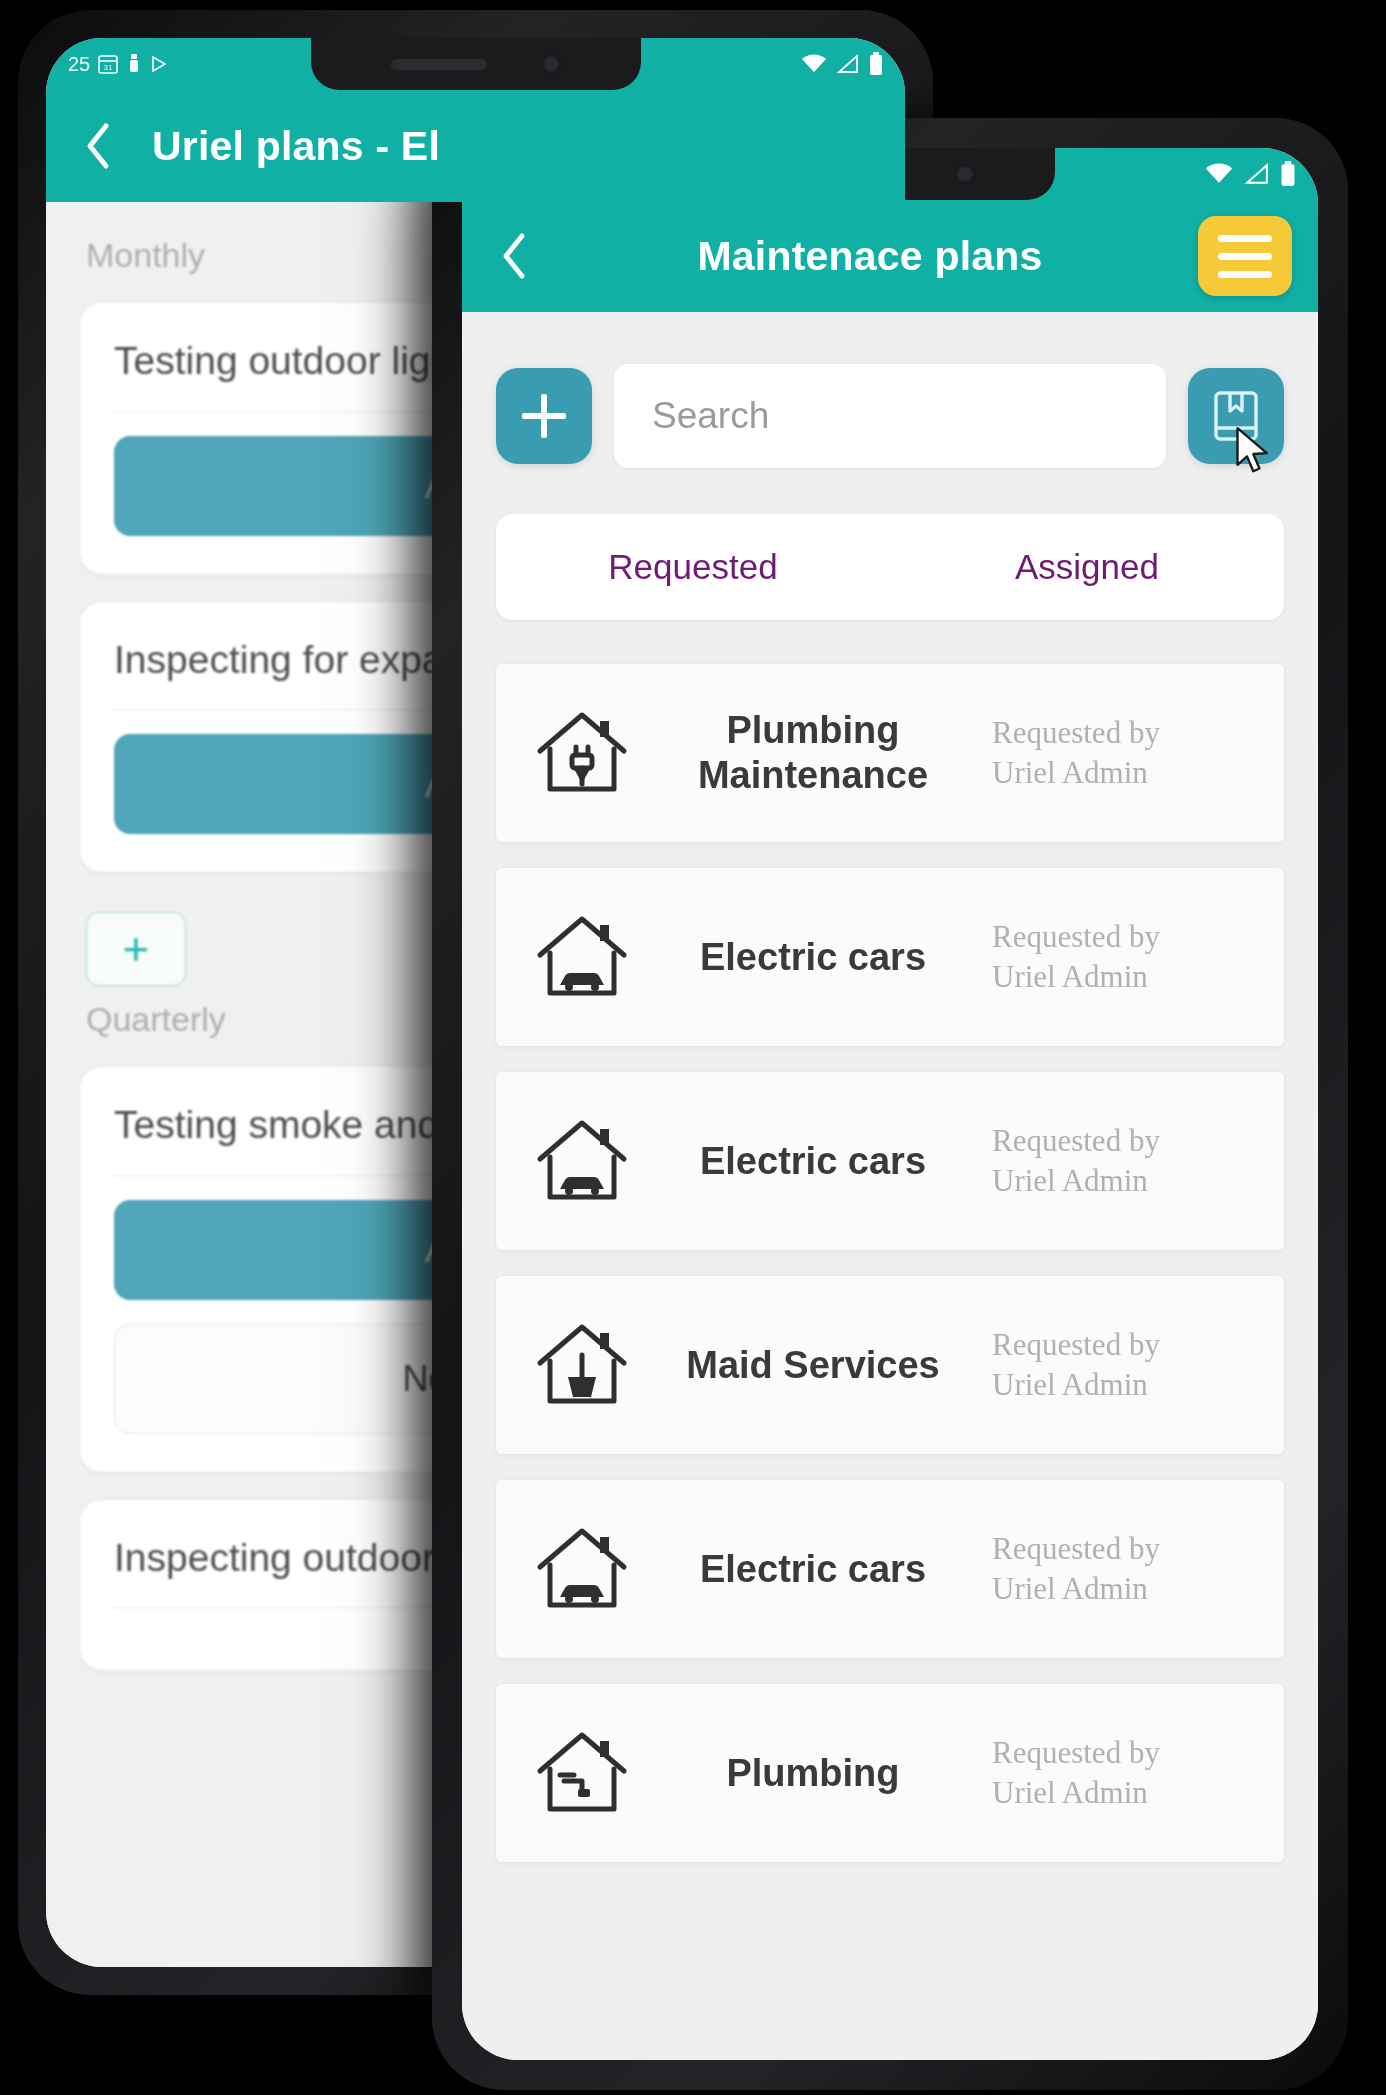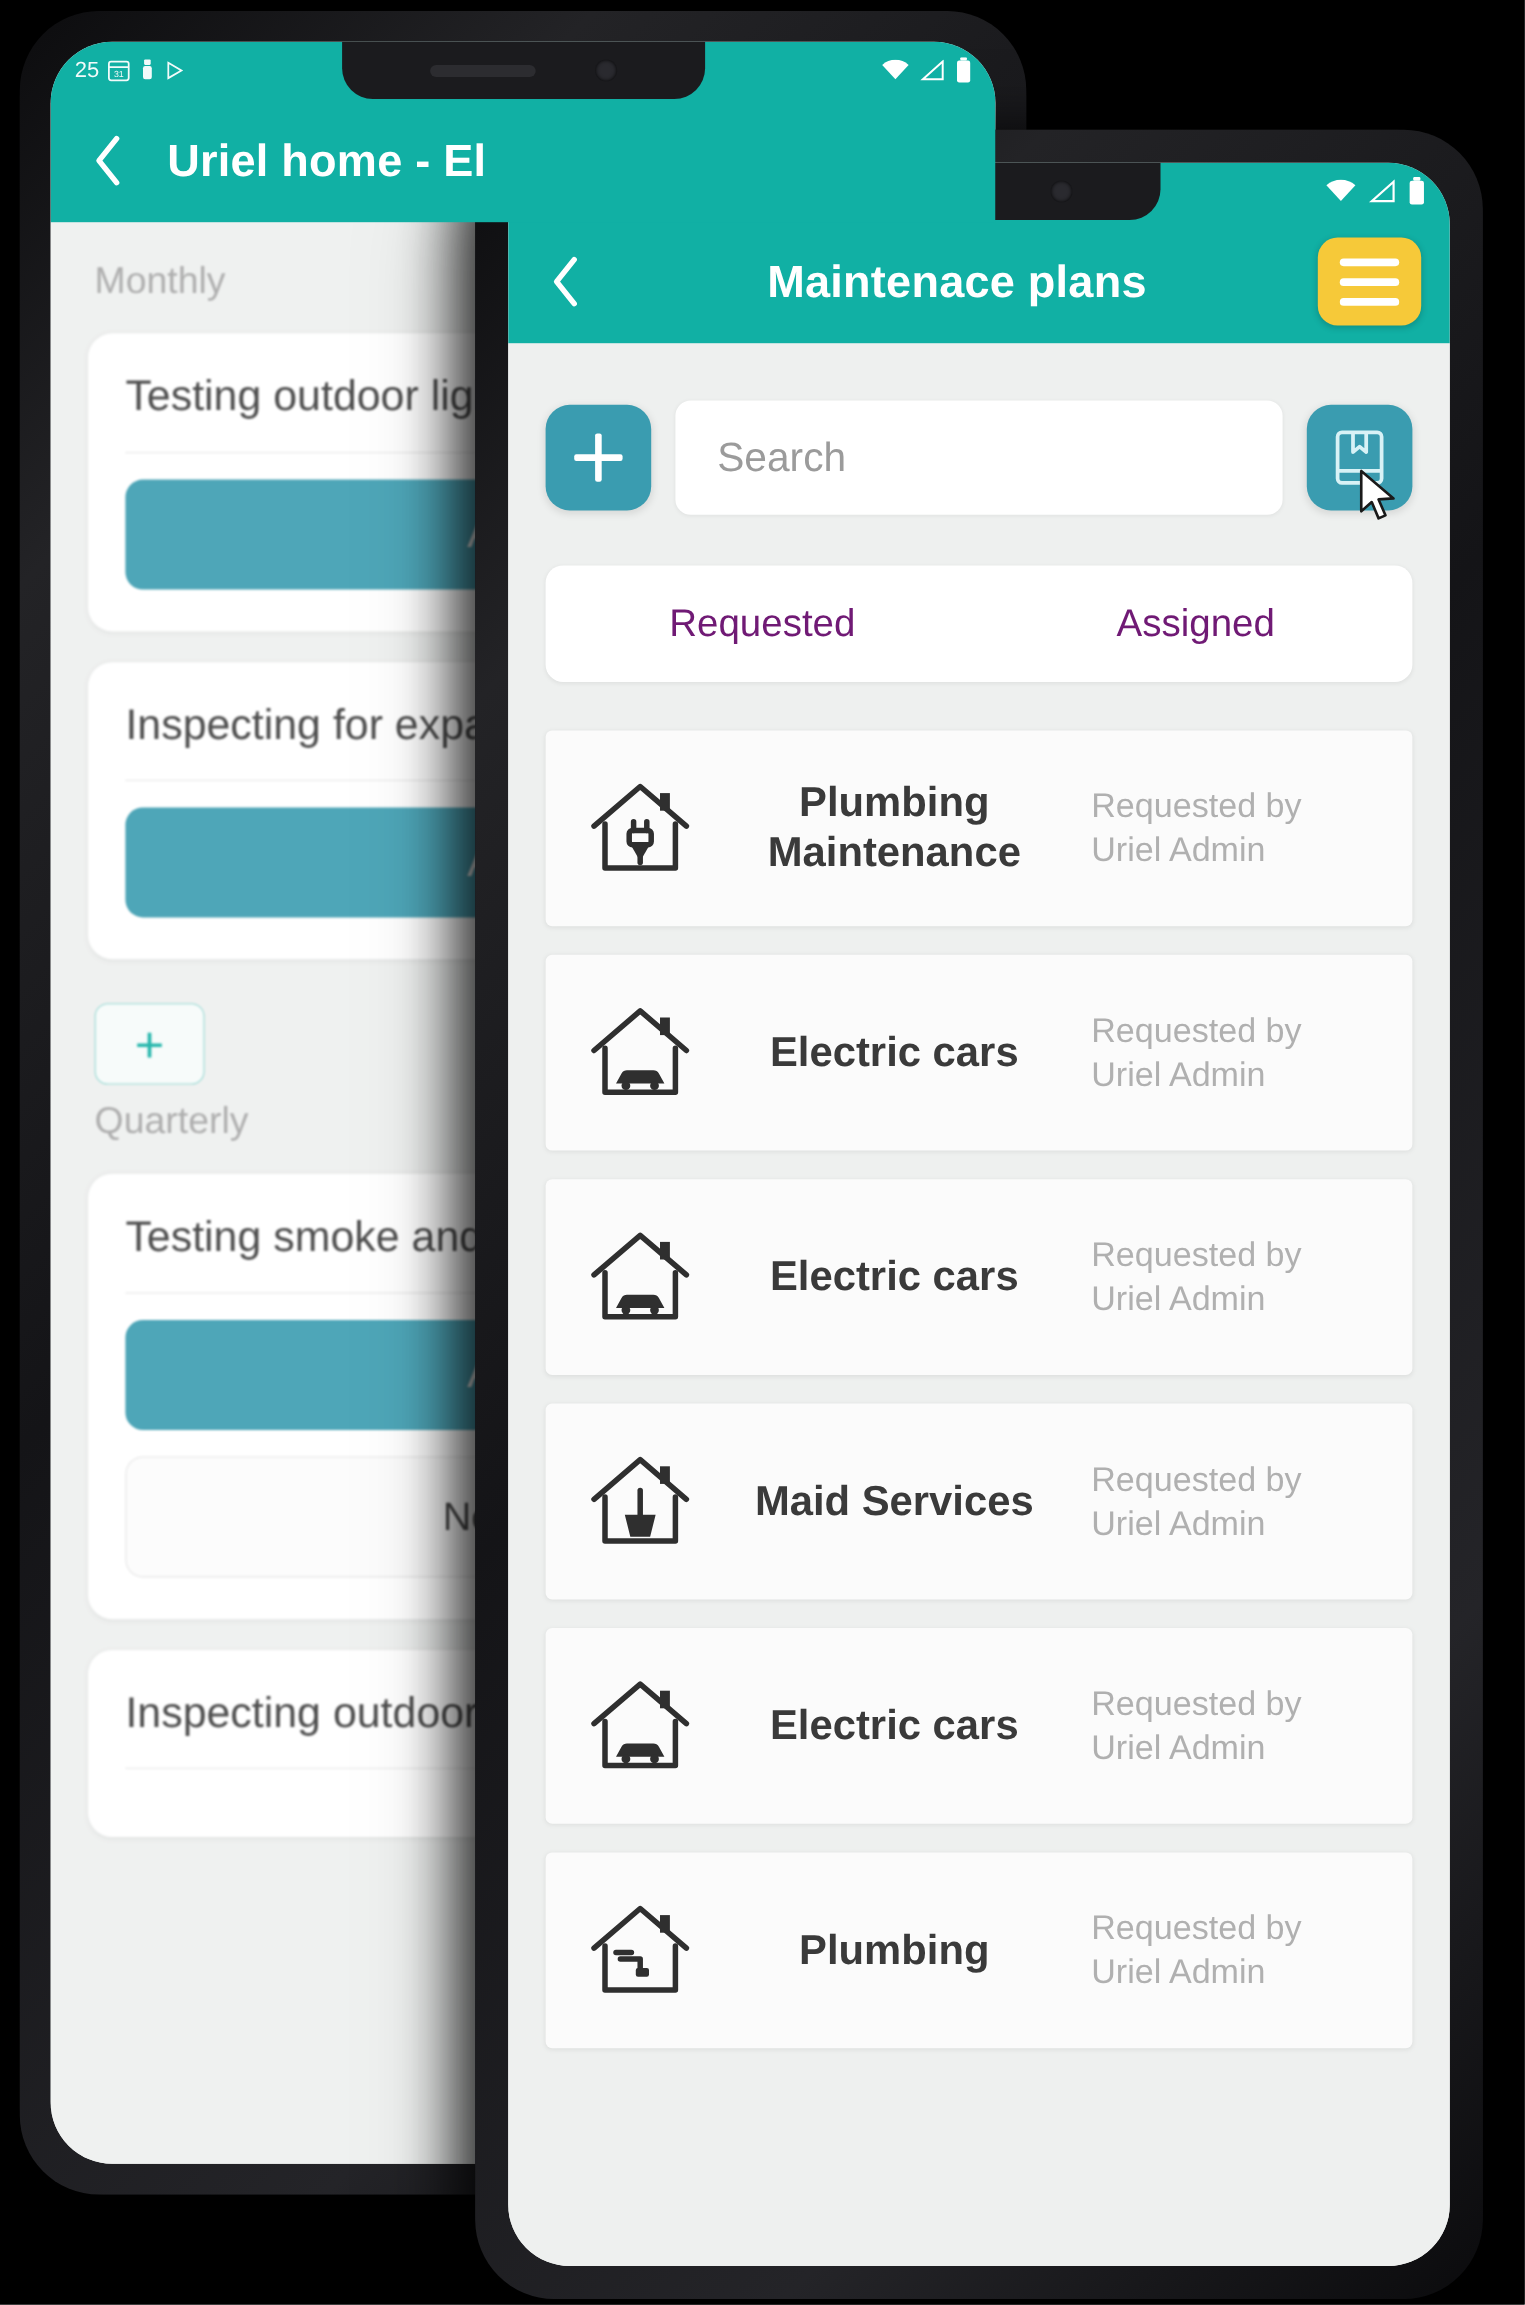--- a/index.html
+++ b/index.html
@@ -86,21 +86,21 @@
   .tab.active{background:var(--btn);color:#fff;font-weight:700;}
 
   
   .plans{margin:44px 34px 0 34px;display:flex;flex-direction:column;gap:26px;}
   .plan-card{background:#fbfbfb;border-radius:6px;height:178px;display:flex;align-items:center;
       padding:0 34px;box-sizing:border-box;cursor:pointer;
       box-shadow:0 1px 5px rgba(0,0,0,.07);}
   .plan-icon{width:104px;flex:0 0 auto;display:flex;align-items:center;justify-content:center;}
   .plan-name{flex:1;text-align:center;font-size:38px;font-weight:700;color:#3a3a3a;
       line-height:1.18;padding:0 14px;}
-  .plan-meta{width:258px;flex:0 0 auto;font-size:31px;color:#b0b0b0;line-height:1.28;}
+  .plan-meta{width:258px;flex:0 0 auto;font-size:31px;color:#b0b0b0;line-height:1.28;font-family:Liberation Serif, serif;}
 
   
   .section-label{font-size:34px;color:#a6a6a6;padding:34px 0 0 40px;}
   .task-card{background:#fff;border-radius:22px;margin:28px 34px 0 34px;padding:34px 34px 38px 34px;
       box-shadow:0 1px 6px rgba(0,0,0,.07);}
   .task-title{font-size:39px;color:#3c3c3c;line-height:1.22;}
   .task-sep{height:1px;background:#e6e6e6;margin:26px 0 24px 0;}
   .agree-btn{height:100px;border-radius:16px;background:var(--btn);color:#fff;font-size:38px;
       display:flex;align-items:center;justify-content:center;cursor:pointer;}
   .ghost-btn{height:108px;border-radius:16px;border:1px solid #e3e3e3;background:#fcfcfc;
@@ -168,21 +168,21 @@
           </span>
         </div>
       </div>
 
       <div class="appbar">
         <div class="back-chev">
           <svg width="34" height="52" viewBox="0 0 34 52" fill="none" stroke="#fff" stroke-width="5" stroke-linecap="round" stroke-linejoin="round">
               <path d="M24 6 8 26l16 20"></path>
             </svg>
         </div>
-        <div class="appbar-title">Uriel  home - El</div>
+        <div class="appbar-title">Uriel  plans - El</div>
       </div>
 
       <div class="appbody">
         <div class="section-label">Monthly</div>
 
         <div class="task-card">
           <div class="task-title">Testing outdoor lighting functionality</div>
           <div class="task-sep"></div>
           <div class="agree-btn">Agree</div>
         </div>

